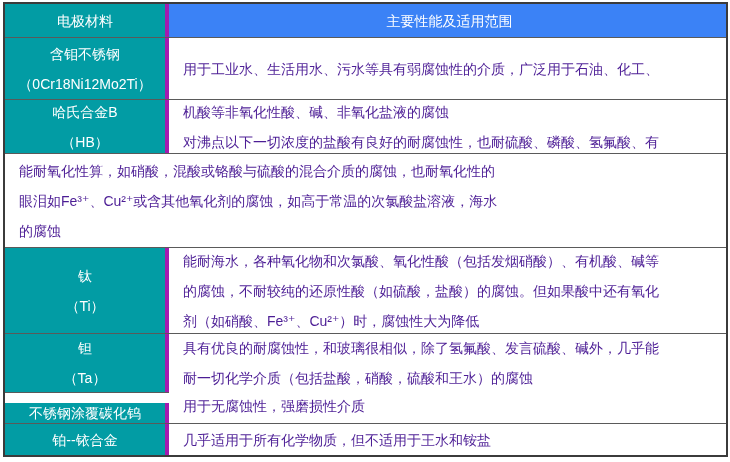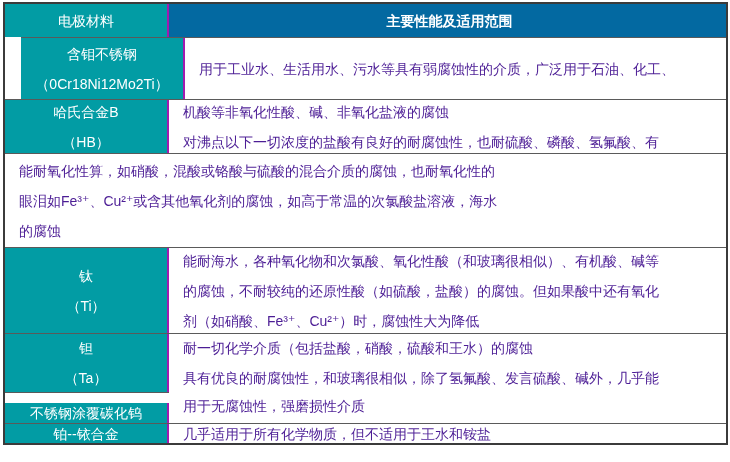--- a/index.html
+++ b/index.html
@@ -17,21 +17,21 @@
   .row {
     display: flex;
     border-top: 1px solid #5a5a5a;
   }
   .row:first-child { border-top: none; }
   .cell-mat {
     width: 164px;
     flex: 0 0 164px;
     background: #029CA4;
     color: #ffffff;
-    border-right: 2px solid #a21caf;
+    border-right: 4px solid #a21caf;
     display: flex;
     flex-direction: column;
     align-items: center;
     justify-content: center;
     text-align: center;
     gap: 10px;
     font-size: 14px;
     line-height: 20px;
   }
   .cell-desc {
@@ -39,35 +39,34 @@
     background: #ffffff;
     color: #4c1d95;
     display: flex;
     flex-direction: column;
     justify-content: center;
     padding: 2px 10px 2px 14px;
     font-size: 14px;
   }
   .dline { line-height: 30px; white-space: nowrap; }
   .header .cell-desc {
-    background: #0369a1;
+    background: #3b82f6;
     color: #ffffff;
     align-items: center;
-    font-weight: bold;
   }
   .header .dline { line-height: 20px; }
   
   .r-header { height: 33px; }
-  .r-0 { height: 62px; margin-left: 16px; }
+  .r-0 { height: 62px; }
   .r-1 { height: 54px; }
   .r-2 { height: 94px; }
   .r-3 { height: 86px; }
   .r-4 { height: 59px; }
   .r-5 { height: 31px; align-items: flex-end; }
-  .r-6 { height: 20px; }
+  .r-6 { height: 32px; }
 </style>
 </head>
 <body>
 
 <div class="table-wrap">
 
   <div class="row header r-header">
     <div class="cell-mat">
       <div>电极材料</div>
     </div>
@@ -104,34 +103,34 @@
       <div class="dline">的腐蚀</div>
     </div>
   </div>
 
   <div class="row r-3">
     <div class="cell-mat">
       <div>钛</div>
       <div>（Ti）</div>
     </div>
     <div class="cell-desc">
-      <div class="dline">能耐海水，各种氧化物和次氯酸、氧化性酸（和玻璃很相似）、有机酸、碱等</div>
+      <div class="dline">能耐海水，各种氧化物和次氯酸、氧化性酸（包括发烟硝酸）、有机酸、碱等</div>
       <div class="dline">的腐蚀，不耐较纯的还原性酸（如硫酸，盐酸）的腐蚀。但如果酸中还有氧化</div>
       <div class="dline">剂（如硝酸、Fe³⁺、Cu²⁺）时，腐蚀性大为降低</div>
     </div>
   </div>
 
   <div class="row r-4">
     <div class="cell-mat">
       <div>钽</div>
       <div>（Ta）</div>
     </div>
     <div class="cell-desc">
+      <div class="dline">具有优良的耐腐蚀性，和玻璃很相似，除了氢氟酸、发言硫酸、碱外，几乎能</div>
       <div class="dline">耐一切化学介质（包括盐酸，硝酸，硫酸和王水）的腐蚀</div>
-      <div class="dline">具有优良的耐腐蚀性，和玻璃很相似，除了氢氟酸、发言硫酸、碱外，几乎能</div>
     </div>
   </div>
 
   <div class="row r-5">
     <div class="cell-mat">
       <div>不锈钢涂覆碳化钨</div>
     </div>
     <div class="cell-desc">
       <div class="dline">用于无腐蚀性，强磨损性介质</div>
     </div>

